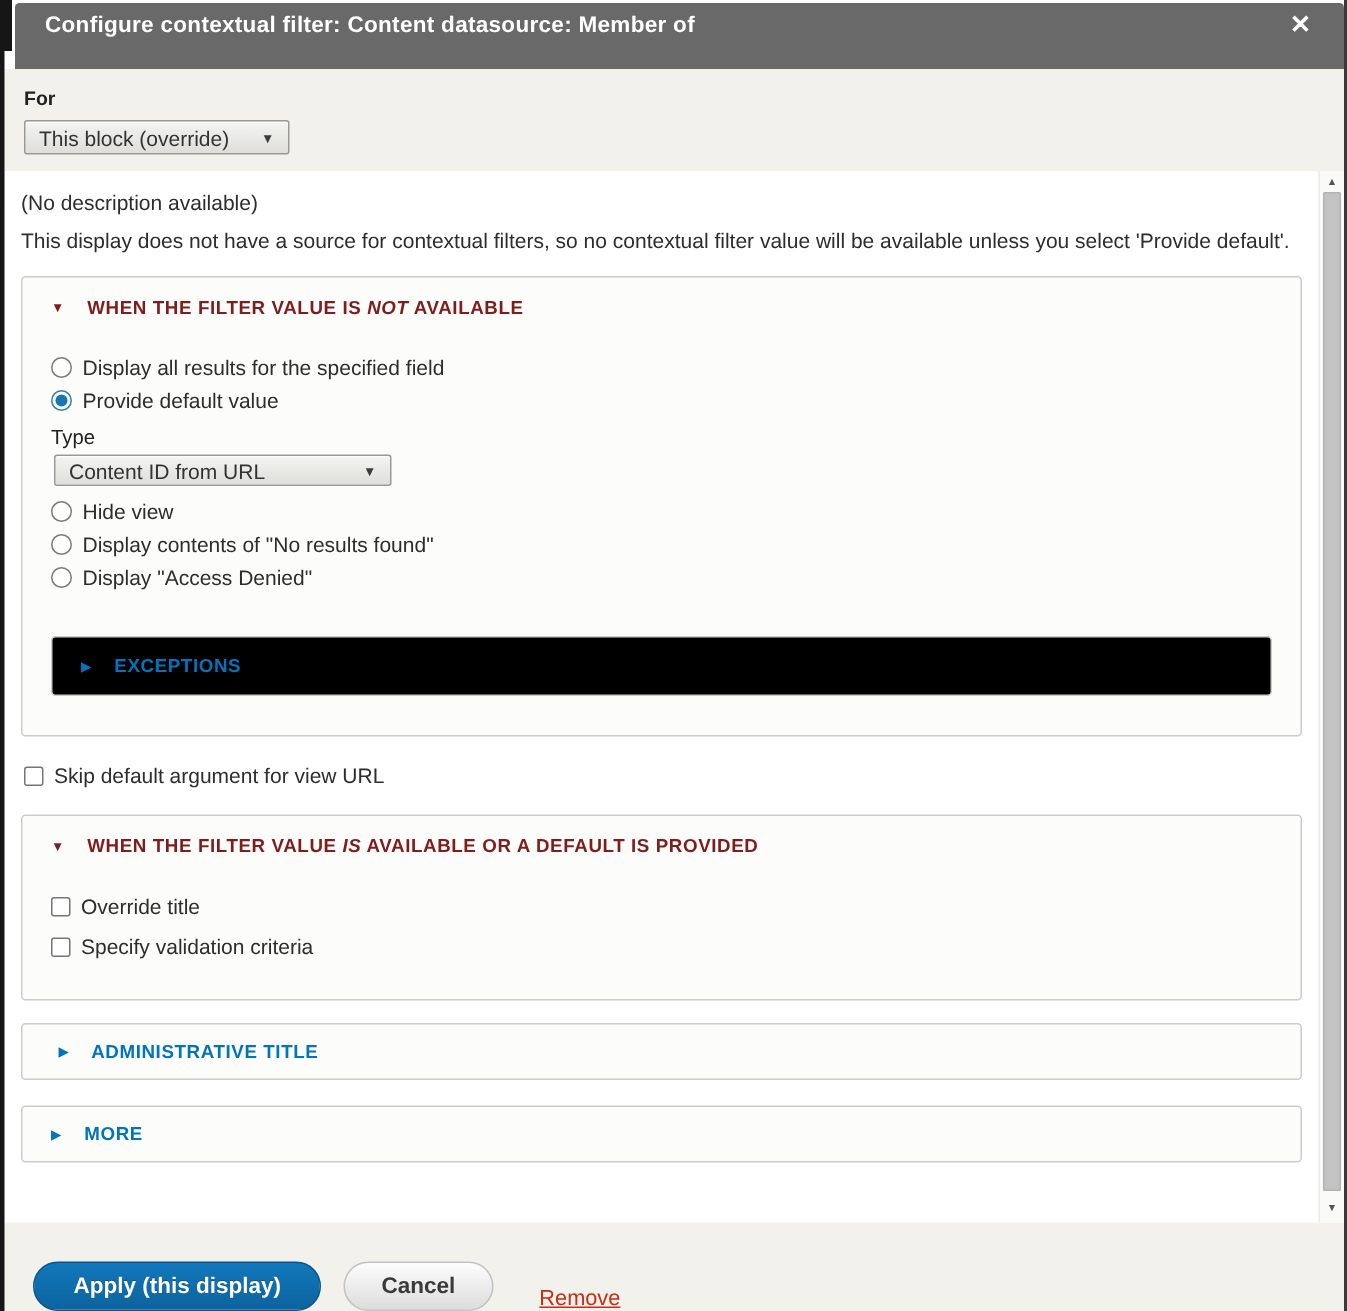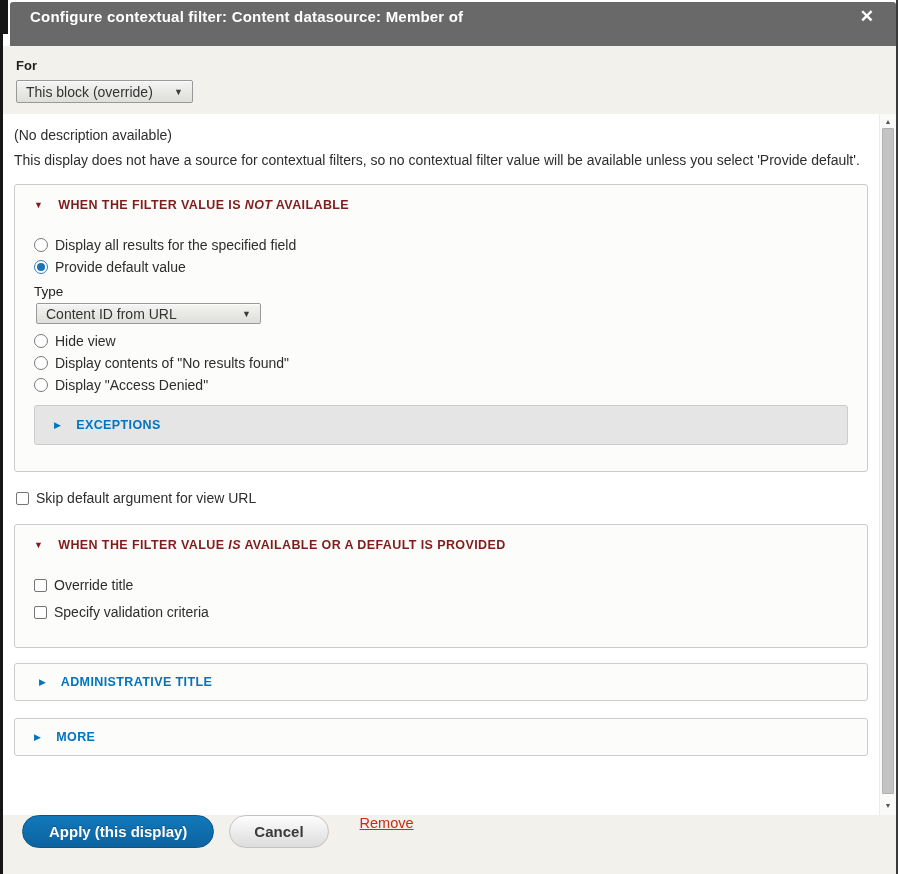--- a/index.html
+++ b/index.html
@@ -53,21 +53,21 @@
   .p2 { margin-top:8px;  font-size:14px; color:#2d2d2d; line-height:18px; }
 
   .fieldset {
     border:1px solid #cccccc; border-radius:3px; background:#fcfcfa;
   }
   .fs1 { margin-top:15px; padding:13px 19px 26px 19px; }
   .fs2 { margin-top:16px; padding:13px 19px 24px 19px; }
   .fs-collapsed { padding:11px 19px; }
   .fs3 { margin-top:15px;padding-left:24px; }
   .fs4 { margin-top:17px; }
-  .fs-sub { margin-top:9px; padding:12px 19px; background:#e5e5e5; }
+  .fs-sub { margin-top:28px; padding:12px 19px; background:#000000; }
 
   .legend { font-size:12.5px; font-weight:bold; letter-spacing:.4px; color:#7f1d1d; cursor:pointer; }
   .legend .arrow { font-size:9px; margin-right:11px; vertical-align:1px; }
   .legend em { font-style:italic; font-weight:bold; }
   .legend-blue { color:#0074bd; }
 
   .choice-row { display:flex; align-items:center; font-size:14px; color:#2d2d2d; cursor:pointer; }
   .radio-row { margin-top:0; height:22px; }
   .first-radio { margin-top:22px; }
   .radio {
@@ -104,21 +104,21 @@
   .scroll-btn.up { top:0; }
   .scroll-btn.down { bottom:3px; }
   .scroll-thumb {
     position:absolute; top:14px; bottom:21px; left:2px; right:2px;
     background:#c3c3c3; border:1px solid #b2b2b2; border-radius:1px; cursor:pointer;
   }
 
   
   .footer {
     position:absolute; bottom:0; left:3px; right:2px; height:59px;
-    background:#f2f1ec; display:flex; align-items:flex-start; padding-left:19px;
+    background:#f2f1ec; display:flex; align-items:flex-end; padding-left:19px;
   }
   .btn {
     border-radius:20px; font-size:15px; font-weight:bold; cursor:pointer;
     padding:7px 26px; font-family:inherit;
   }
   .btn-primary {
     color:#ffffff; background:linear-gradient(to bottom,#1178ba,#0d63a0);
     border:1px solid #0a5589; text-shadow:0 -1px 0 rgba(0,0,0,.25); margin-right:15px;
   }
   .btn-secondary {

